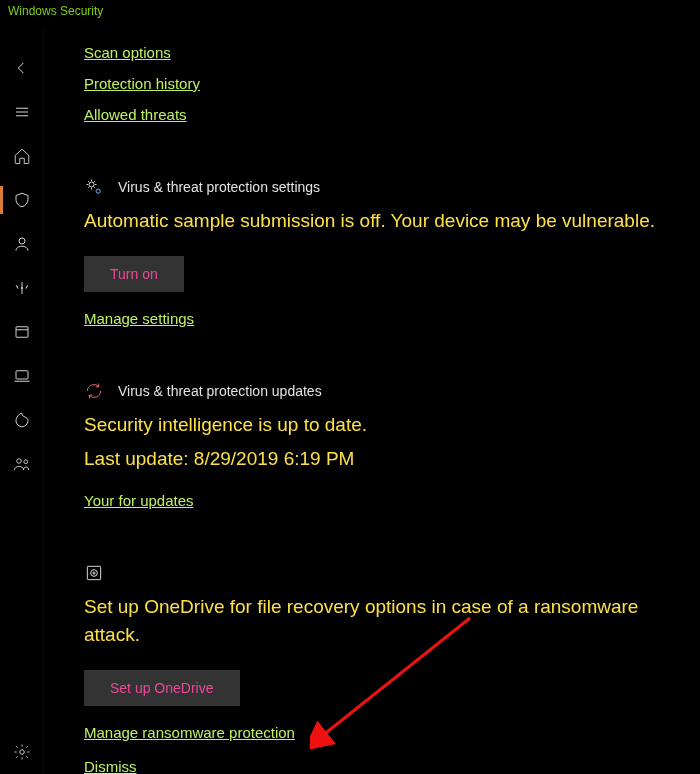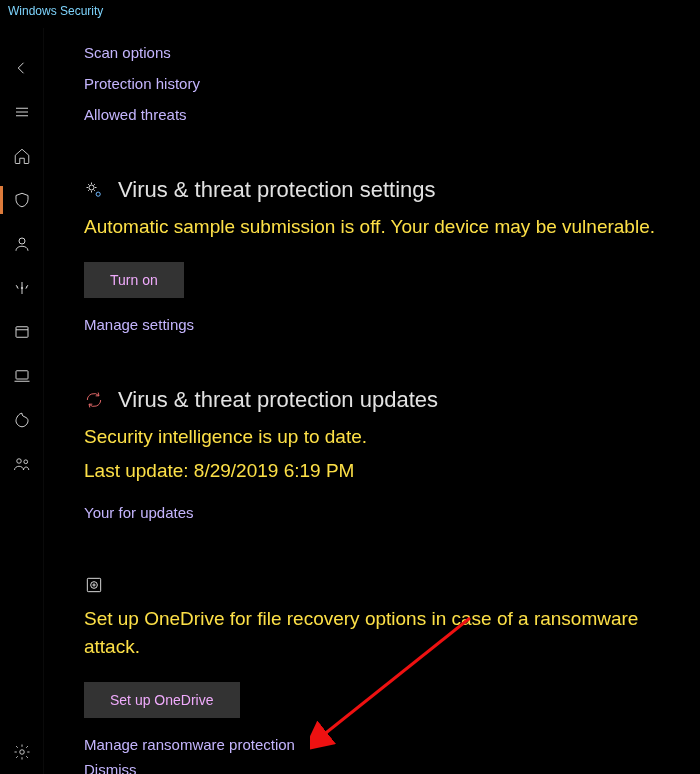--- a/index.html
+++ b/index.html
@@ -9,21 +9,21 @@
     background: #000;
     color: #c9c9c9;
     font-family: "Segoe UI", Arial, sans-serif;
     font-size: 14px;
     overflow: hidden;
   }
   .titlebar {
     height: 28px;
     padding: 4px 8px;
     font-size: 12px;
-    color: #7dd3fc;
+    color: #84cc16;
   }
   .app {
     display: flex;
     height: calc(100% - 28px);
   }
   .sidebar {
     width: 44px;
     background: #000;
     display: flex;
     flex-direction: column;
@@ -51,55 +51,56 @@
     width: 3px;
     background: #dd7b3b;
   }
   .side-spacer { flex: 1; }
   .content {
     flex: 1;
     padding: 16px 26px 10px 40px;
     overflow: hidden;
   }
   .link {
-    color: #c4b5fd;
+    color: #bef264;
     font-size: 15px;
     margin-bottom: 14px;
     cursor: pointer;
     display: block;
+    text-decoration: underline;
   }
   .section {
     margin-top: 54px;
   }
   .sec-head {
     display: flex;
     align-items: center;
     gap: 14px;
     margin-bottom: 10px;
   }
   .sec-icon {
     width: 20px; height: 20px;
     display: flex; align-items: center; justify-content: center;
     color: #d8d8d8;
   }
   .sec-icon svg { width: 20px; height: 20px; stroke: #d8d8d8; fill: none; stroke-width: 1.2; }
   .sec-title {
-    font-size: 22px;
+    font-size: 14px;
     font-weight: 400;
     color: #e2e2e2;
   }
   .sec-desc {
     font-size: 19px;
     color: #fde047;
     margin-bottom: 6px;
     line-height: 1.5;
   }
   .btn-gray {
     background: #333333;
-    color: #f0abfc;
+    color: #ec4899;
     border: none;
     padding: 10px 26px;
     font-size: 14px;
     cursor: pointer;
     margin-top: 14px;
     margin-bottom: 18px;
     display: inline-block;
   }
   .arrow-annot {
     position: absolute;
@@ -225,21 +226,21 @@
         <span class="sec-icon">
           <svg viewBox="0 0 24 24">
               <rect x="4" y="4" width="16" height="16" rx="1"></rect>
               <circle cx="12" cy="12" r="4"></circle>
               <path d="M12 10v4M10 12h4"></path>
             </svg>
         </span>
       </div>
       <div class="sec-desc">Set up OneDrive for file recovery options in case of a ransomware attack.</div>
       <button class="btn-gray">Set up OneDrive</button>
-      <span class="link" style="margin-bottom:8px">Manage ransomware protection</span>
+      <span class="link" style="margin-bottom:17px">Manage ransomware protection</span>
       <span class="link" style="margin-bottom:4px">Dismiss</span>
     </div>
 
   </div>
 </div>
 
 <svg class="arrow-annot" viewBox="0 0 180 140">
   <defs>
     <marker id="ah" markerWidth="10" markerHeight="10" refX="2" refY="5" orient="auto">
       <path d="M0 0 L10 5 L0 10 z" fill="#e11"></path>

